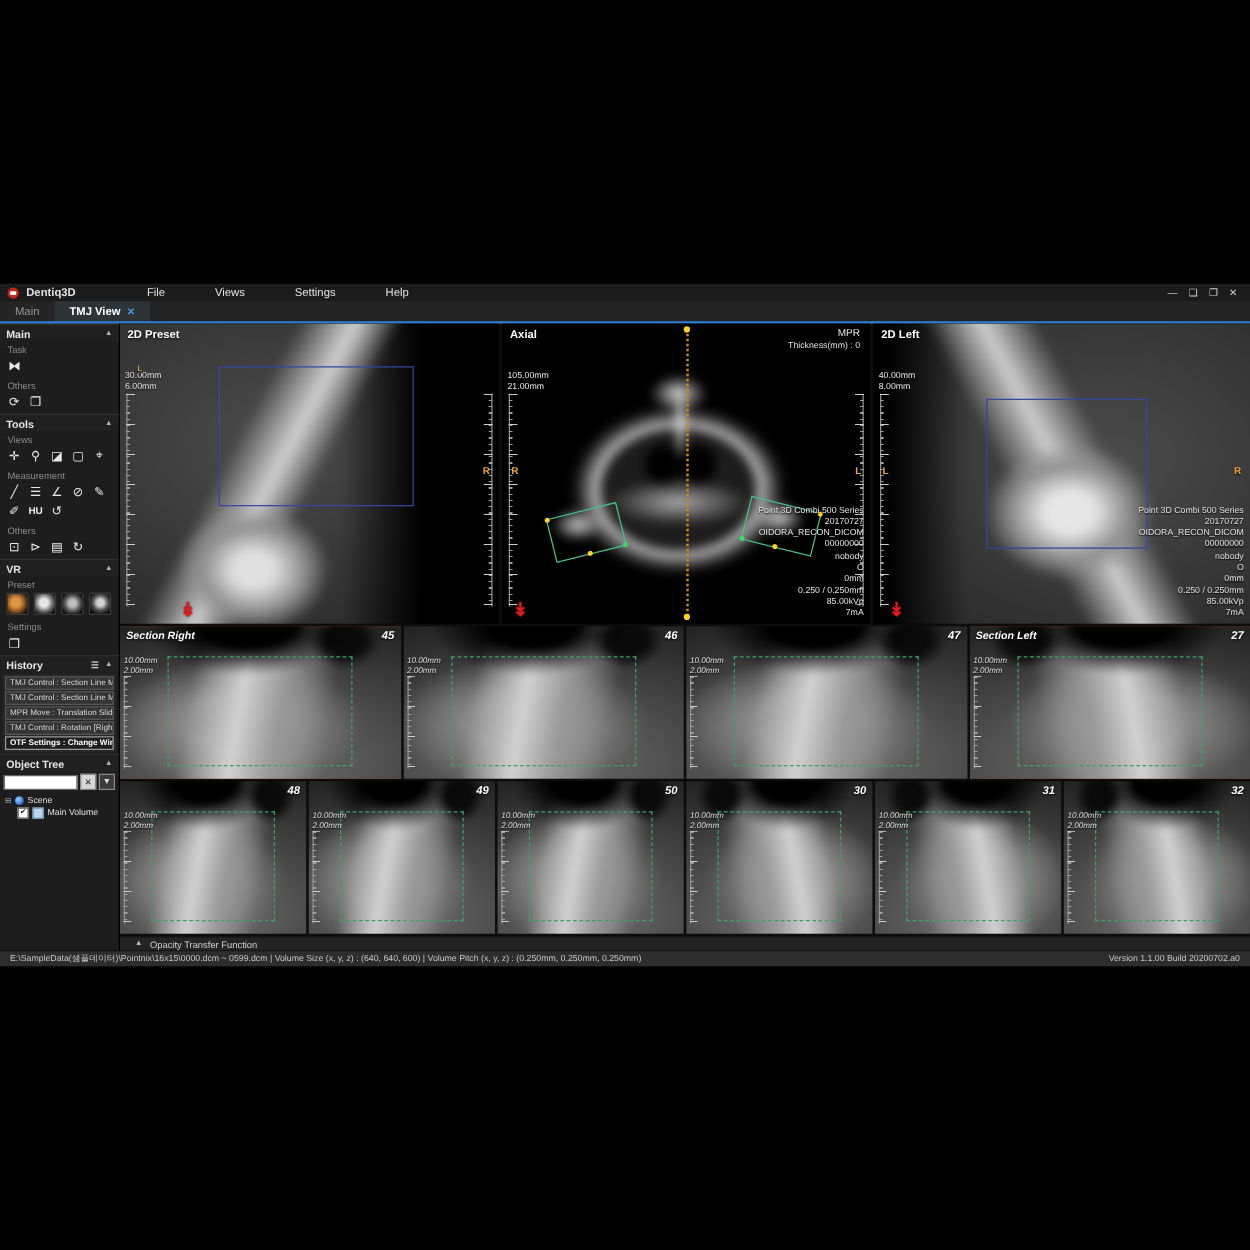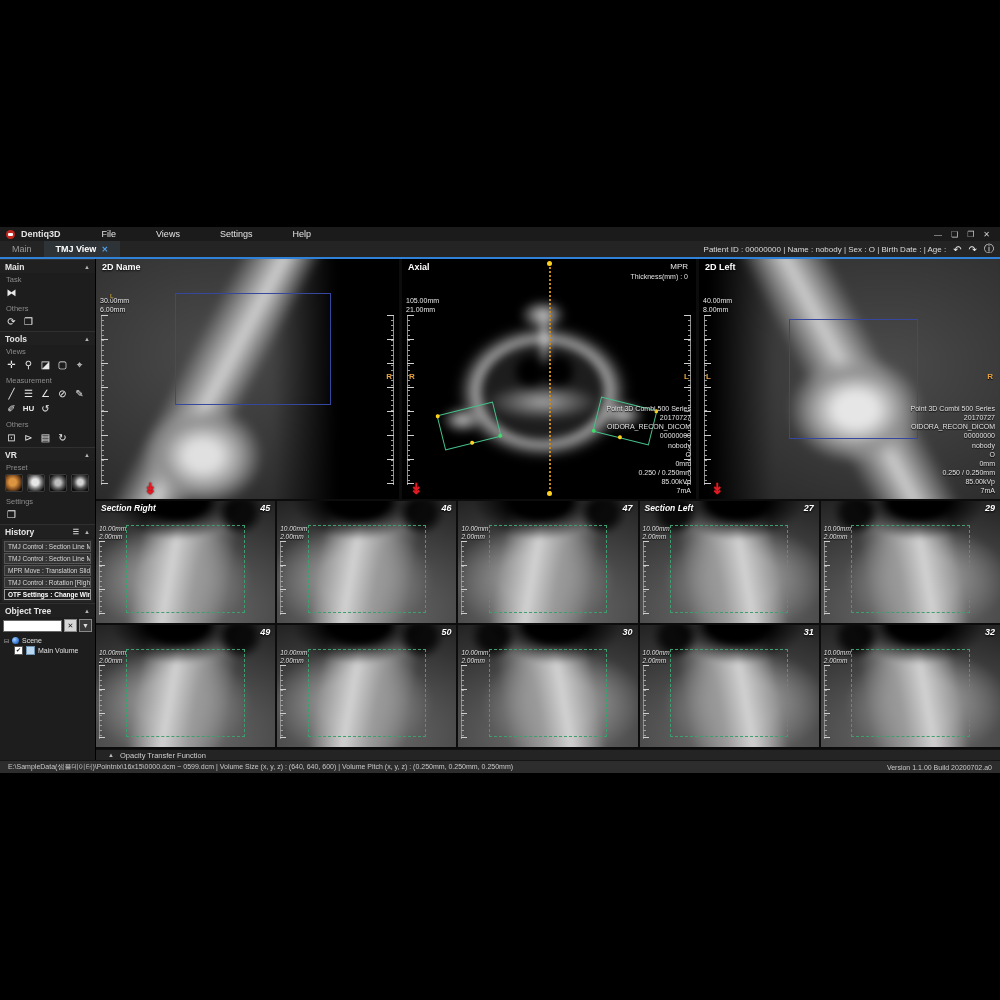--- a/index.html
+++ b/index.html
@@ -4,21 +4,21 @@
 <style>
   html,body{margin:0;padding:0;background:#000;width:1000px;height:1000px;overflow:hidden;
     font-family:"Liberation Sans",sans-serif;-webkit-font-smoothing:antialiased;}
   #stage{position:relative;width:1000px;height:1000px;background:#000;}
   #app{position:absolute;left:0;top:227px;width:1000px;height:546px;background:#161616;display:flex;flex-direction:column;}
 
   
   #menubar{height:14px;background:#1b1b1b;display:flex;align-items:center;gap:2px;padding:0 6px;color:#e3e3e3;font-size:9px;}
   .logo{width:9px;height:9px;border-radius:50%;background:#c4261d;margin-right:4px;position:relative;}
   .logo::after{content:"";position:absolute;left:2px;top:3px;width:5px;height:3px;background:#fff;border-radius:1px;}
-  .app-title{font-weight:bold;margin-right:8px;}
+  .app-title{font-weight:bold;margin-right:24px;}
   .menu-item{padding:0 7px;cursor:default;margin-left:24px;}
   .mb-spacer{flex:1;}
   .winctl{display:flex;gap:9px;color:#cfcfcf;font-size:8px;align-items:center;padding-right:4px;}
   .winctl span{cursor:default;}
 
   
   #tabbar{height:16px;background:#242425;display:flex;align-items:stretch;font-size:9px;color:#9a9a9a;}
   .tab{display:flex;align-items:center;padding:0 12px;}
   .tab.active{background:#2e3338;color:#fff;font-weight:bold;}
   .tab-close{color:#4f9fe8;font-weight:bold;margin-left:5px;font-size:8px;}
@@ -162,26 +162,20 @@
     </span>
   </div>
 
   <div id="tabbar">
     <span class="tab">Main</span>
     <span class="tab active">
       <span>TMJ View</span>
       <span class="tab-close">✕</span>
     </span>
     <span class="tb-spacer"></span>
-    <span class="patient">
-      <span>Patient ID : 00000000 | Name : nobody | Sex : O | Birth Date :   | Age :</span>
-      <span class="pat-ico">↶</span>
-      <span class="pat-ico">↷</span>
-      <span class="pat-ico">ⓘ</span>
-    </span>
   </div>
   <div id="blueline"></div>
 
   <div id="content">
 
     <div id="sidebar">
 
       <div class="sec-hd">
         <span>Main</span>
         <span class="car">▲</span>
@@ -281,21 +275,21 @@
 
     <div id="viewer">
 
       <div class="vrow">
 
         <div class="vp vp-right">
           <div class="ct ct-r"></div>
           <div class="roi" style="left:26%;top:14%;width:51%;height:46%;"></div>
           <div class="ruler lf"></div>
           <div class="ruler rt"></div>
-          <div class="vp-label">2D Name</div>
+          <div class="vp-label">2D Preset</div>
           <div class="vp-scale pre">30.00mm
 6.00mm</div>
           <div class="orient o-sm">L</div>
           <div class="orient o-r">R</div>
           <div class="red-pin" style="left:48px;">↡</div>
         </div>
 
         <div class="vp vp-axial">
           <div class="ct ct-a"></div>
           <div class="centerline"></div>
@@ -384,31 +378,31 @@
         </div>
         <div class="thumb selected">
           <div class="ct ct-thumb ct-t" style="transform:scaleX(-1);"></div>
           <div class="thumb-roi"></div>
           <div class="ruler"></div>
           <div class="thumb-label">Section Left</div>
           <div class="thumb-num">27</div>
           <div class="thumb-scale pre">10.00mm
 2.00mm</div>
         </div>
-        <div class="thumb">
-          <div class="ct ct-thumb ct-t" style="transform:scaleX(-1);"></div>
-          <div class="thumb-roi"></div>
-          <div class="ruler"></div>
-          <div class="thumb-num">29</div>
-          <div class="thumb-scale pre">10.00mm
-2.00mm</div>
-        </div>
       </div>
 
       <div class="srow">
+        <div class="thumb">
+          <div class="ct ct-thumb ct-t"></div>
+          <div class="thumb-roi"></div>
+          <div class="ruler"></div>
+          <div class="thumb-num">48</div>
+          <div class="thumb-scale pre">10.00mm
+2.00mm</div>
+        </div>
         <div class="thumb">
           <div class="ct ct-thumb ct-t"></div>
           <div class="thumb-roi"></div>
           <div class="ruler"></div>
           <div class="thumb-num">49</div>
           <div class="thumb-scale pre">10.00mm
 2.00mm</div>
         </div>
         <div class="thumb">
           <div class="ct ct-thumb ct-t"></div>

